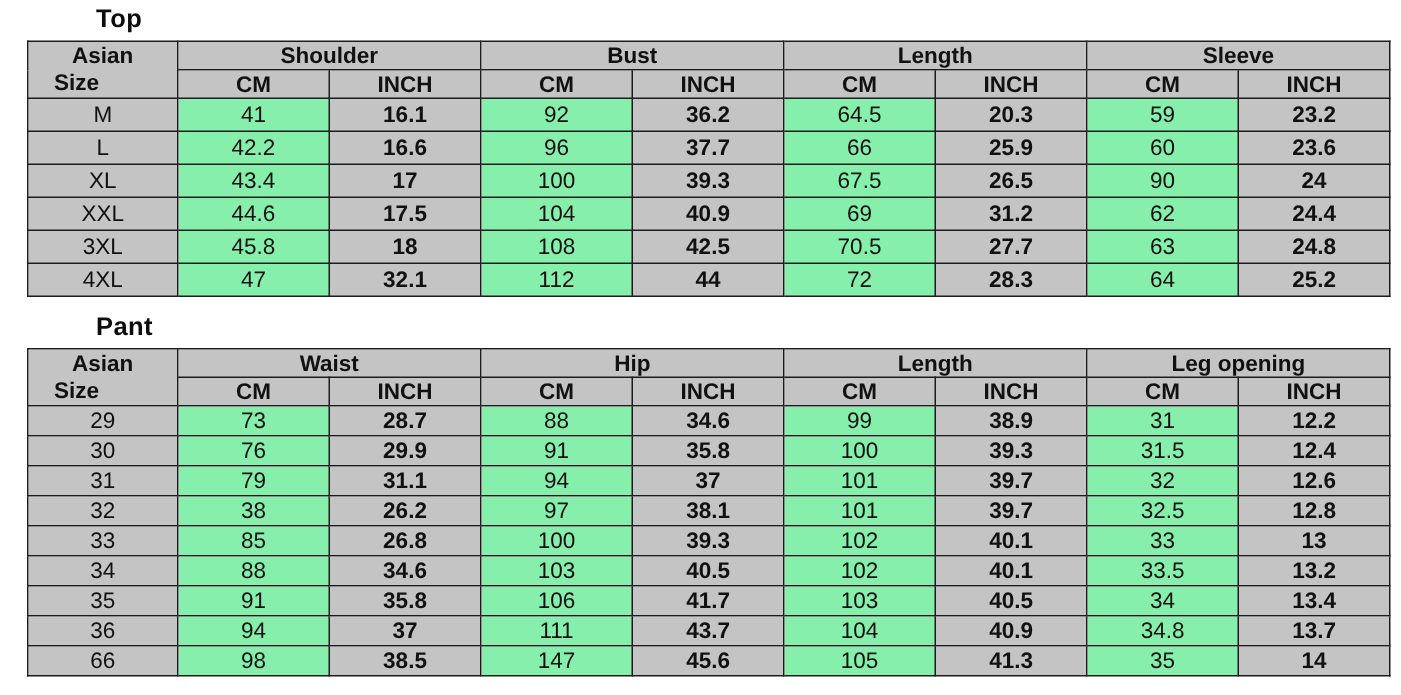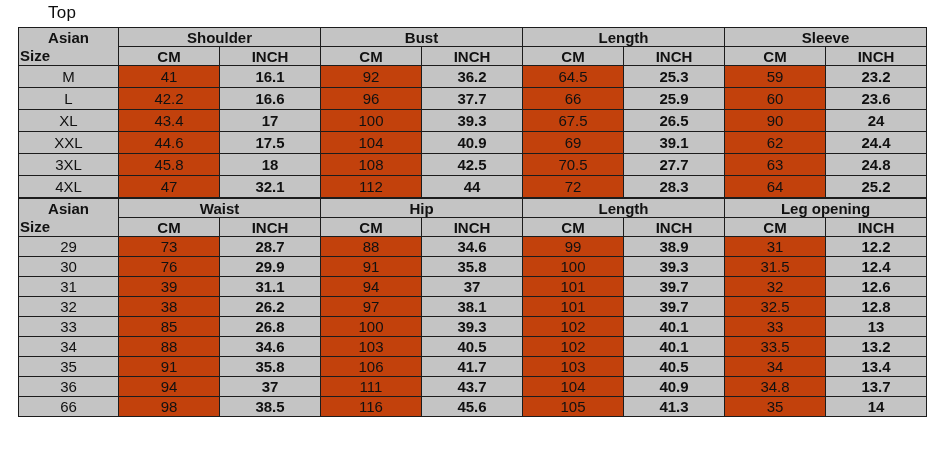--- a/index.html
+++ b/index.html
@@ -9,24 +9,24 @@
     font-family: "Liberation Sans", sans-serif;
   }
   .sheet {
     position: relative;
     width: 934px;
     height: 463px;
     background: #ffffff;
     overflow: hidden;
   }
   .tbl-title {
-    margin: 2px 0 3px 48px;
+    margin: 2px 0 3px 64px;
     font-size: 17px;
     line-height: 22px;
-    font-weight: 400;
+    font-weight: 700;
     color: #0d0d0d;
     letter-spacing: 0.3px;
   }
   .tbl-title.second {
     margin-top: 9px;
   }
   table.size-table {
     border-collapse: collapse;
     table-layout: fixed;
     margin-left: 18px;
@@ -40,26 +40,26 @@
     font-size: 15px;
     color: #111111;
     white-space: nowrap;
     overflow: hidden;
   }
   table.size-table th { font-weight: 700; }
   tr.hdr-row { height: 19px; }
   tbody.rows-top tr { height: 22px; }
   tbody.rows-pant tr { height: 20px; }
   .gray { background: #c4c4c4; }
-  .white-cell { background: #c2410c; }
+  .white-cell { background: #86efac; }
   .bold { font-weight: 700; }
   td.size-cell { font-weight: 400; }
   th.corner { vertical-align: middle; }
   .corner-l1 { text-align: center; line-height: 18px; }
-  .corner-l2 { text-align: left; padding-left: 1px; line-height: 18px; }
+  .corner-l2 { text-align: left; padding-left: 17px; line-height: 18px; }
 </style>
 </head>
 <body>
 
 <div class="sheet">
   <h2 class="tbl-title">Top</h2>
   <table class="size-table" id="table-0">
       <colgroup>
         <col style="width: 100px;">
         <col style="width: 101px;">
@@ -94,21 +94,21 @@
         </tr>
       </thead>
       <tbody class="rows-top">
         <tr>
           <td class="size-cell gray">M</td>
           <td class="white-cell">41</td>
           <td class="gray bold">16.1</td>
           <td class="white-cell">92</td>
           <td class="gray bold">36.2</td>
           <td class="white-cell">64.5</td>
-          <td class="gray bold">25.3</td>
+          <td class="gray bold">20.3</td>
           <td class="white-cell">59</td>
           <td class="gray bold">23.2</td>
         </tr>
         <tr>
           <td class="size-cell gray">L</td>
           <td class="white-cell">42.2</td>
           <td class="gray bold">16.6</td>
           <td class="white-cell">96</td>
           <td class="gray bold">37.7</td>
           <td class="white-cell">66</td>
@@ -127,21 +127,21 @@
           <td class="white-cell">90</td>
           <td class="gray bold">24</td>
         </tr>
         <tr>
           <td class="size-cell gray">XXL</td>
           <td class="white-cell">44.6</td>
           <td class="gray bold">17.5</td>
           <td class="white-cell">104</td>
           <td class="gray bold">40.9</td>
           <td class="white-cell">69</td>
-          <td class="gray bold">39.1</td>
+          <td class="gray bold">31.2</td>
           <td class="white-cell">62</td>
           <td class="gray bold">24.4</td>
         </tr>
         <tr>
           <td class="size-cell gray">3XL</td>
           <td class="white-cell">45.8</td>
           <td class="gray bold">18</td>
           <td class="white-cell">108</td>
           <td class="gray bold">42.5</td>
           <td class="white-cell">70.5</td>
@@ -156,20 +156,21 @@
           <td class="white-cell">112</td>
           <td class="gray bold">44</td>
           <td class="white-cell">72</td>
           <td class="gray bold">28.3</td>
           <td class="white-cell">64</td>
           <td class="gray bold">25.2</td>
         </tr>
       </tbody>
     </table>
 
+  <h2 class="tbl-title second">Pant</h2>
   <table class="size-table" id="table-1">
       <colgroup>
         <col style="width: 100px;">
         <col style="width: 101px;">
         <col style="width: 101px;">
         <col style="width: 101px;">
         <col style="width: 101px;">
         <col style="width: 101px;">
         <col style="width: 101px;">
         <col style="width: 101px;">
@@ -215,21 +216,21 @@
           <td class="gray bold">29.9</td>
           <td class="white-cell">91</td>
           <td class="gray bold">35.8</td>
           <td class="white-cell">100</td>
           <td class="gray bold">39.3</td>
           <td class="white-cell">31.5</td>
           <td class="gray bold">12.4</td>
         </tr>
         <tr>
           <td class="size-cell gray">31</td>
-          <td class="white-cell">39</td>
+          <td class="white-cell">79</td>
           <td class="gray bold">31.1</td>
           <td class="white-cell">94</td>
           <td class="gray bold">37</td>
           <td class="white-cell">101</td>
           <td class="gray bold">39.7</td>
           <td class="white-cell">32</td>
           <td class="gray bold">12.6</td>
         </tr>
         <tr>
           <td class="size-cell gray">32</td>
@@ -283,21 +284,21 @@
           <td class="gray bold">43.7</td>
           <td class="white-cell">104</td>
           <td class="gray bold">40.9</td>
           <td class="white-cell">34.8</td>
           <td class="gray bold">13.7</td>
         </tr>
         <tr>
           <td class="size-cell gray">66</td>
           <td class="white-cell">98</td>
           <td class="gray bold">38.5</td>
-          <td class="white-cell">116</td>
+          <td class="white-cell">147</td>
           <td class="gray bold">45.6</td>
           <td class="white-cell">105</td>
           <td class="gray bold">41.3</td>
           <td class="white-cell">35</td>
           <td class="gray bold">14</td>
         </tr>
       </tbody>
     </table>
 </div>
 

